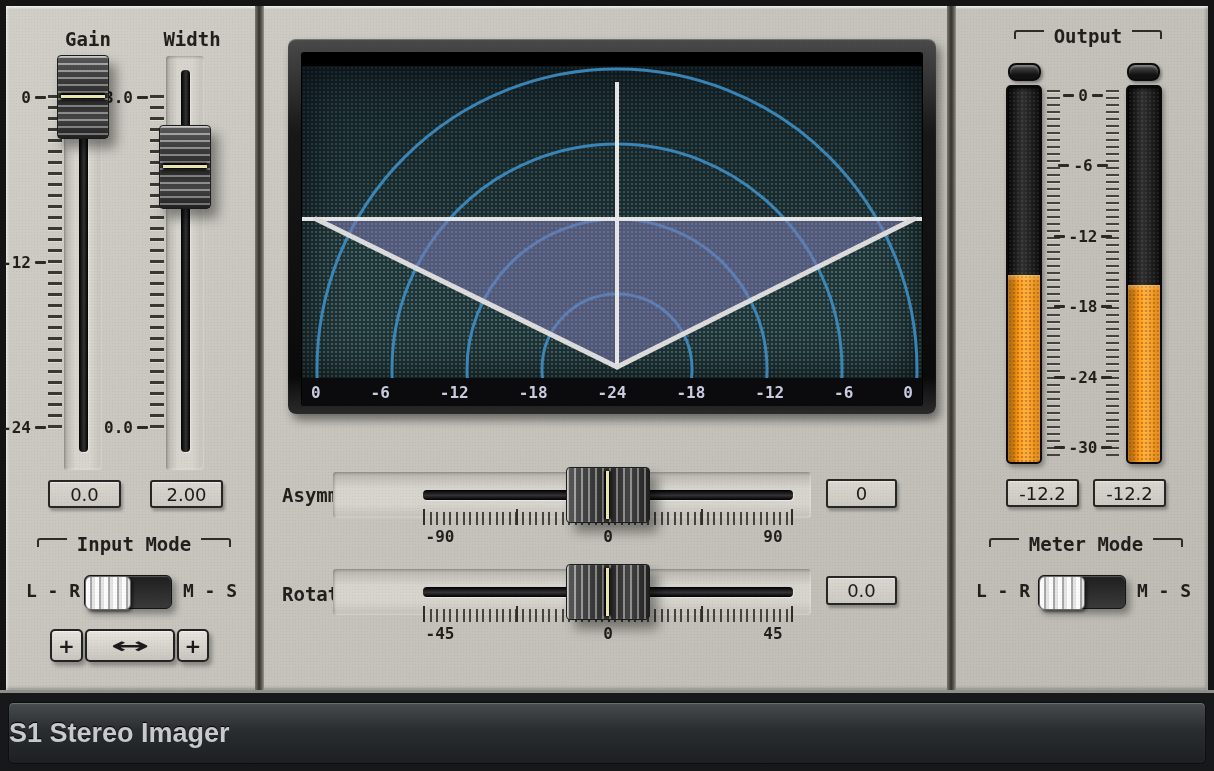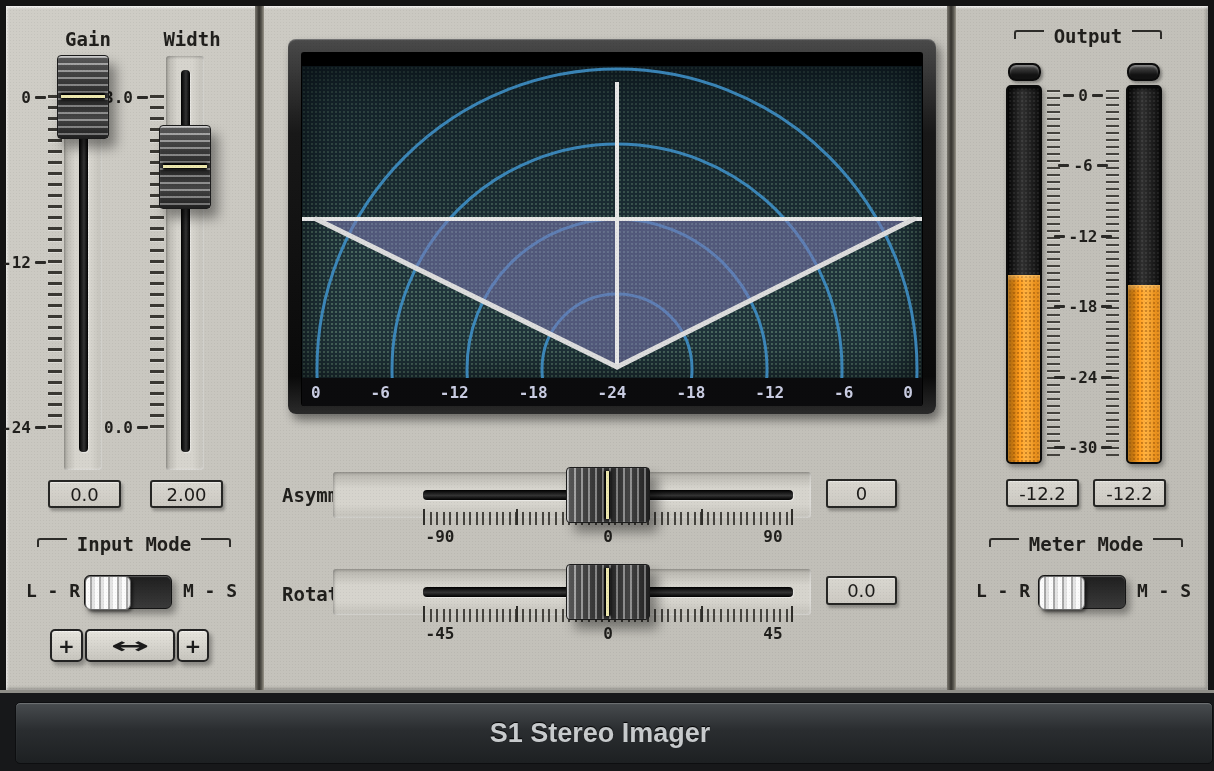--- a/index.html
+++ b/index.html
@@ -95,24 +95,24 @@
     background-image:radial-gradient(#4a6831 0,#486771 1px, transparent 1.2px);
     background-size:4px 4px;
     box-shadow:inset 0 0 45px rgba(0,0,0,.75);}
   .dots-dark{left:1px;top:14px;width:620px;height:153px;
     background:linear-gradient(rgba(5,13,20,.5),rgba(5,13,20,.2));}
   .dbstrip{left:1px;top:326px;width:620px;height:28px;background:#0b0b0d;
     display:flex;align-items:center;justify-content:space-between;padding:0 9px;}
   .dbstrip span{font-family:"DejaVu Sans Mono",monospace;font-weight:bold;font-size:16px;color:#c9cce2;}
   
   .footer{left:0;top:690px;width:1214px;height:81px;background:#17181a;border-top:3px solid #8f8e88;}
-  .fbar{position:absolute;left:15px;top:9px;width:1198px;height:62px;border-radius:5px;border:1px solid #0d0e10;
+  .fbar{position:absolute;left:8px;top:9px;width:1198px;height:62px;border-radius:5px;border:1px solid #0d0e10;
     background:linear-gradient(#484c4f,#2a2d30 45%,#1d2022);
     box-shadow:inset 0 1px 1px rgba(255,255,255,.22);
-    display:flex;align-items:center;justify-content:center;}
+    display:flex;align-items:center;justify-content:flex-start;}
   .ftitle{font-family:"Liberation Sans","DejaVu Sans",sans-serif;font-weight:bold;font-size:27px;
     color:#c7cacc;margin-right:28px;text-shadow:0 -1px 1px #000;}
 </style>
 </head>
 <body>
 
 <div class="abs face">
 
   <div class="abs lbl hdr" style="left:34px;top:22px;width:96px;">Gain</div>
   <div class="abs lbl hdr" style="left:136px;top:22px;width:100px;">Width</div>

